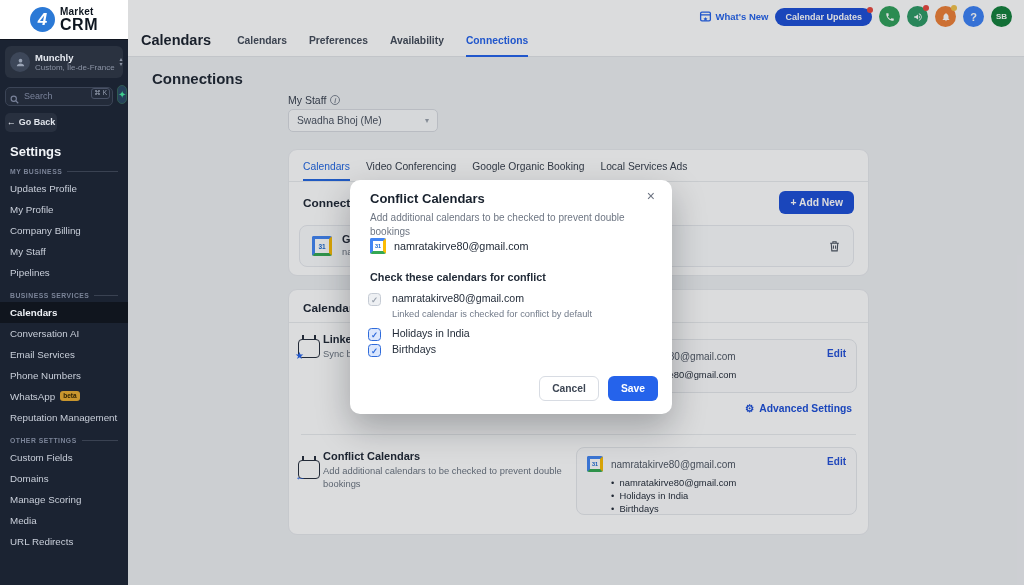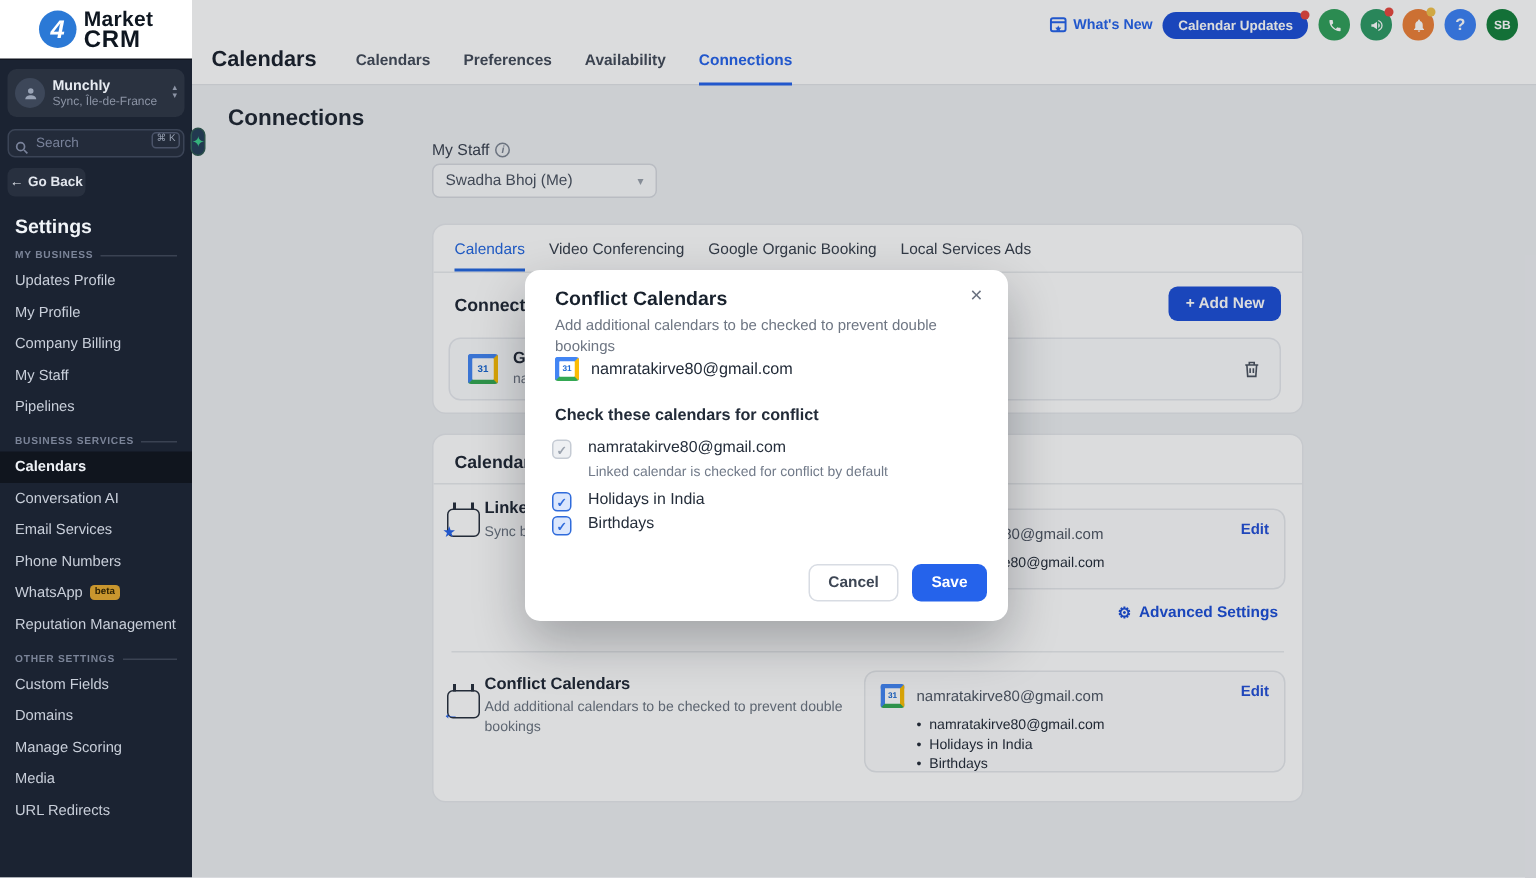--- a/index.html
+++ b/index.html
@@ -5,32 +5,32 @@
   * { margin:0; padding:0; box-sizing:border-box; }
   html,body { width:1024px; height:585px; overflow:hidden; }
   body { font-family:"Liberation Sans", sans-serif; background:#eef0f3; position:relative; }
   .stage { position:absolute; inset:0; width:1024px; height:585px; }
 
   
   .sidebar { position:absolute; left:0; top:0; width:128px; height:585px; background:#1b2332; z-index:10; }
   .logo-box { width:128px; height:40px; background:#fff; display:flex; align-items:center; justify-content:center; gap:5px; border-bottom:1px solid #10151f; }
   .logo-circle { width:25px; height:25px; border-radius:50%; background:#2b79d6; color:#fff; font-weight:bold; font-style:italic; font-size:17px; display:flex; align-items:center; justify-content:center; }
   .logo-text { line-height:1; color:#0e1620; }
-  .logo-text .t1 { font-size:14px; font-weight:bold; letter-spacing:.2px;text-align:center; }
+  .logo-text .t1 { font-size:10px; font-weight:bold; letter-spacing:.2px; }
   .logo-text .t2 { font-size:16px; font-weight:bold; letter-spacing:.5px; }
 
   .acct { margin:6px 5px 0; height:32px; background:#2a3240; border-radius:6px; display:flex; align-items:center; padding:0 5px; gap:5px; cursor:pointer; }
   .acct-avatar { width:20px; height:20px; border-radius:50%; background:#3d4759; display:flex; align-items:center; justify-content:center; flex:none; }
   .acct-name { font-size:9.5px; font-weight:bold; color:#e7ebf1; line-height:1.2; white-space:nowrap; }
   .acct-loc { font-size:8px; color:#8c94a5; line-height:1.2; white-space:nowrap; }
   .acct-chev { margin-left:auto; color:#8c94a5; font-size:6px; line-height:.9; text-align:center; }
 
   .sb-searchrow { margin:7px 5px 0; display:flex; gap:4px; }
   .sb-search { position:relative; flex:1; }
-  .sb-search input { width:118px; height:19px; background:#232b3a; border:1px solid #3b4456; border-radius:5px; color:#cfd5e0; font-size:9px; padding:0 24px 0 18px; font-family:"Liberation Sans",sans-serif; }
+  .sb-search input { width:108px; height:19px; background:#232b3a; border:1px solid #3b4456; border-radius:5px; color:#cfd5e0; font-size:9px; padding:0 24px 0 18px; font-family:"Liberation Sans",sans-serif; }
   .sb-search input::placeholder { color:#79829a; }
   .sb-search .mag { position:absolute; left:5px; top:4.5px; }
   .kbd { position:absolute; right:3px; top:3px; border:1px solid #4a5368; border-radius:3px; font-size:6.5px; color:#9aa3b5; padding:1px 2px; line-height:1; }
   .sb-plus { width:20px; height:19px; background:#26405a; border:1px solid #2f5a52; border-radius:5px; color:#3ecf8e; font-size:10px; display:flex; align-items:center; justify-content:center; cursor:pointer; }
 
   .go-back { margin:7px 5px 0; width:52px; height:19px; background:#28303f; border-radius:5px; color:#e2e6ed; font-size:9px; font-weight:bold; display:flex; align-items:center; justify-content:center; gap:3px; cursor:pointer; }
 
   .sb-title { margin:12px 0 0 10px; color:#f1f4f8; font-size:13px; font-weight:bold; }
 
   .sb-label { display:flex; align-items:center; gap:5px; padding:0 10px; margin-top:9px; margin-bottom:3px; font-size:6.8px; font-weight:bold; letter-spacing:.5px; color:#7b8498; text-transform:uppercase; }
@@ -135,21 +135,21 @@
 
     <div class="acct">
       <div class="acct-avatar">
         <svg width="11" height="11" viewBox="0 0 24 24" fill="#9aa4b6">
             <circle cx="12" cy="8" r="4"></circle>
             <path d="M4 20c0-4 4-6 8-6s8 2 8 6z"></path>
           </svg>
       </div>
       <div>
         <div class="acct-name">Munchly</div>
-        <div class="acct-loc">Sync, Île-de-France</div>
+        <div class="acct-loc">Custom, Île-de-France</div>
       </div>
       <div class="acct-chev">
         <div>▴</div>
         <div>▾</div>
       </div>
     </div>
 
     <div class="sb-searchrow">
       <div class="sb-search">
         <span class="mag">

